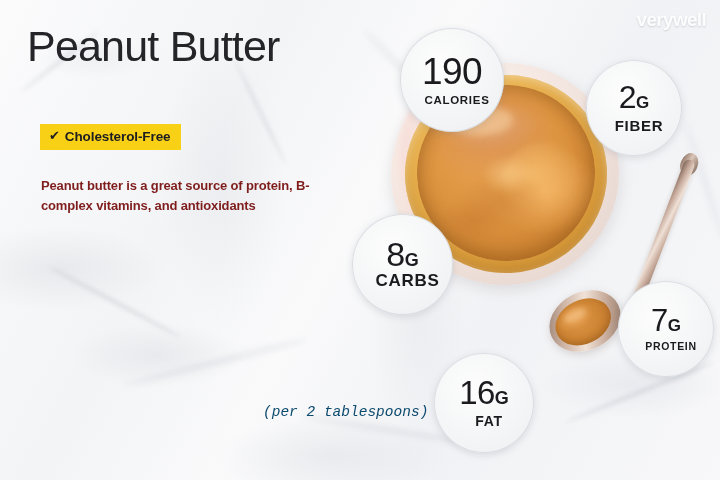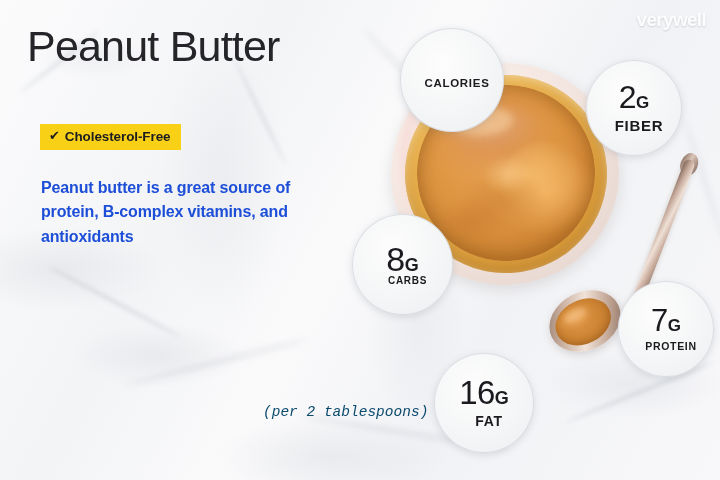--- a/index.html
+++ b/index.html
@@ -35,22 +35,22 @@
 
   .badge{position:absolute;left:40px;top:124px;
          background:#f8d117;color:#1d1d20;
          padding:5px 11px 6px 9px;
          font-size:13.5px;font-weight:bold;letter-spacing:-0.1px;
          display:flex;align-items:center;gap:5px;white-space:nowrap;}
   .badge .chk{font-size:13px;line-height:1;display:inline-block;
               transform:translateY(-1px);}
 
   .desc{position:absolute;left:41px;top:176px;width:270px;
-        font-size:16px;line-height:1.52;font-weight:bold;
-        color:#1d4ed8;letter-spacing:-0.15px;}
+        font-size:13px;line-height:1.52;font-weight:bold;
+        color:#7f1d1d;letter-spacing:-0.15px;}
 
   .serving{position:absolute;left:246px;top:404px;
            font-family:Liberation Mono, monospace;
            font-style:italic;font-size:14.5px;color:#0c4a6e;
            white-space:nowrap;margin-left:17px;}
 
   
   .logo{position:absolute;right:14px;top:9px;
         font-size:19px;font-weight:bold;letter-spacing:-0.7px;
         color:rgba(255,255,255,.93);
@@ -141,21 +141,21 @@
   #c-calories .lbl{font-size:11.5px;margin-top:5px;}
 
   #c-fiber{left:586px;top:60px;width:96px;height:96px;}
   #c-fiber .num{font-size:32px;}
   #c-fiber .unit{font-size:17px;}
   #c-fiber .lbl{font-size:15px;margin-top:5px;}
 
   #c-carbs{left:352px;top:214px;width:101px;height:101px;}
   #c-carbs .num{font-size:34px;}
   #c-carbs .unit{font-size:18px;}
-  #c-carbs .lbl{font-size:10px;}
+  #c-carbs .lbl{font-size:17px;}
 
   #c-protein{left:618px;top:281px;width:96px;height:96px;}
   #c-protein .num{font-size:31px;}
   #c-protein .unit{font-size:17px;}
   #c-protein .lbl{font-size:10.5px;margin-top:5px;}
 
   #c-fat{left:434px;top:353px;width:100px;height:100px;}
   #c-fat .num{font-size:33px;}
   #c-fat .unit{font-size:18px;}
   #c-fat .lbl{font-size:14px;margin-top:5px;}
@@ -204,20 +204,24 @@
   <div class="badge">
     <span class="chk">✔</span>
     <span>Cholesterol-Free</span>
   </div>
 
   <div class="desc">Peanut butter is a great source of protein, B-complex vitamins, and antioxidants</div>
 
   <div class="serving">(per 2 tablespoons)</div>
 
   <div class="circle" id="c-calories">
+    <div class="num">
+      <span>190</span>
+        <span class="unit"></span>
+    </div>
     <div class="lbl">CALORIES</div>
   </div>
 
   <div class="circle" id="c-fiber">
     <div class="num">
       <span>2</span>
         <span class="unit">G</span>
     </div>
     <div class="lbl">FIBER</div>
   </div>

